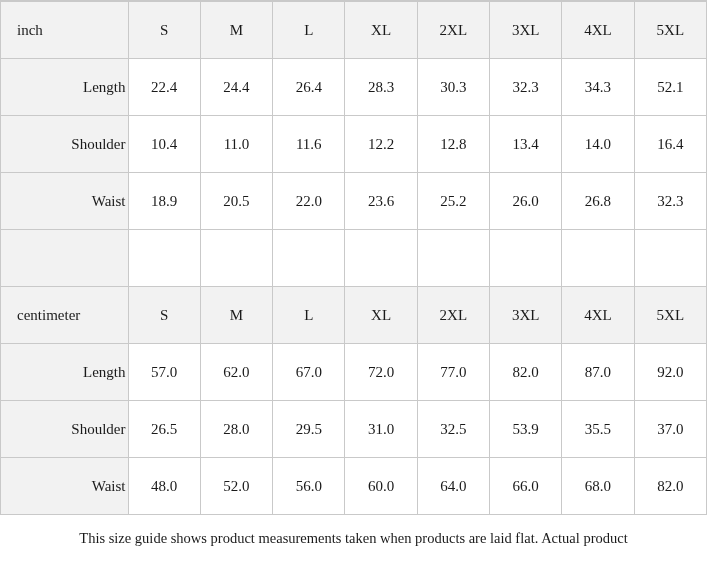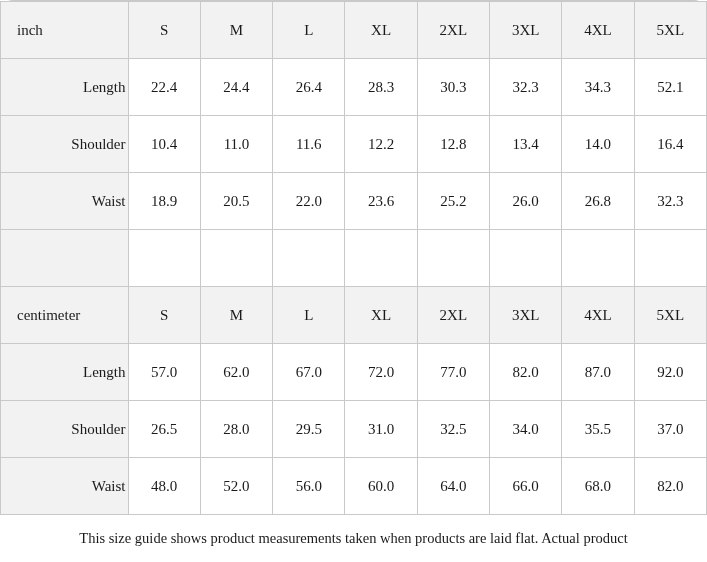--- a/index.html
+++ b/index.html
@@ -14,21 +14,20 @@
     color: #1a1a1a;
     overflow: hidden;
   }
   .size-guide {
     width: 707px;
     height: 562px;
     box-sizing: border-box;
     display: flex;
     flex-direction: column;
     border-top: 1px solid #c9c9c9;
-    border-radius: 13px;
   }
   table.size-table {
     border-collapse: collapse;
     width: 707px;
     table-layout: fixed;
   }
   table.size-table td {
     border: 1px solid #c9c9c9;
     text-align: center;
     font-size: 15px;
@@ -180,21 +179,21 @@
         <td>87.0</td>
         <td>92.0</td>
       </tr>
       <tr>
         <td class="row-label">Shoulder</td>
         <td>26.5</td>
         <td>28.0</td>
         <td>29.5</td>
         <td>31.0</td>
         <td>32.5</td>
-        <td>34.0</td>
+        <td>53.9</td>
         <td>35.5</td>
         <td>37.0</td>
       </tr>
       <tr>
         <td class="row-label">Waist</td>
         <td>48.0</td>
         <td>52.0</td>
         <td>56.0</td>
         <td>60.0</td>
         <td>64.0</td>

